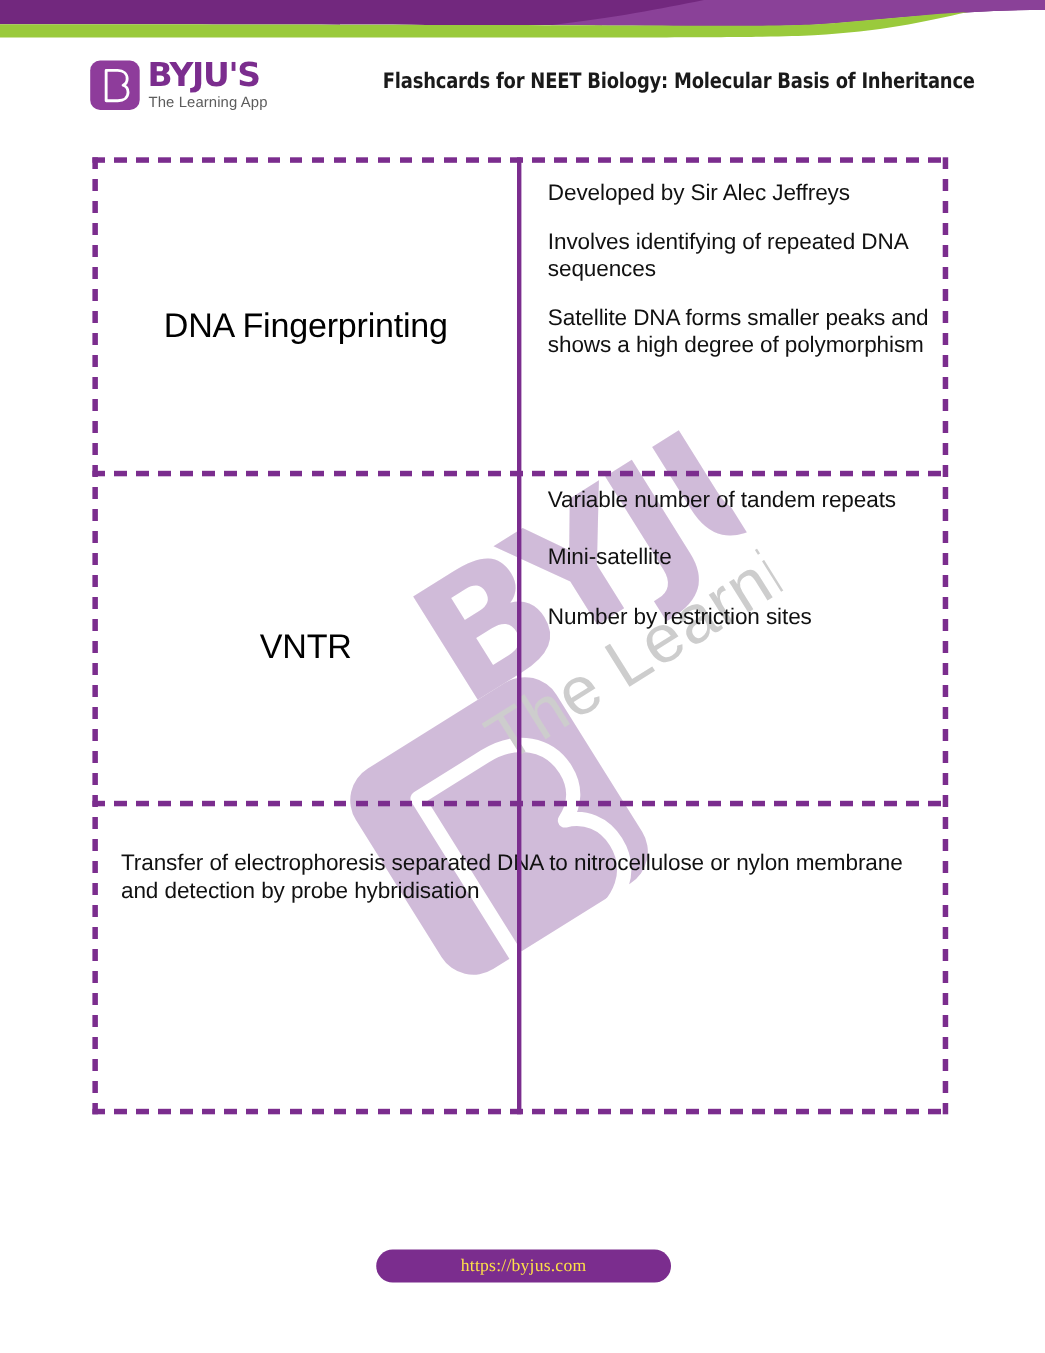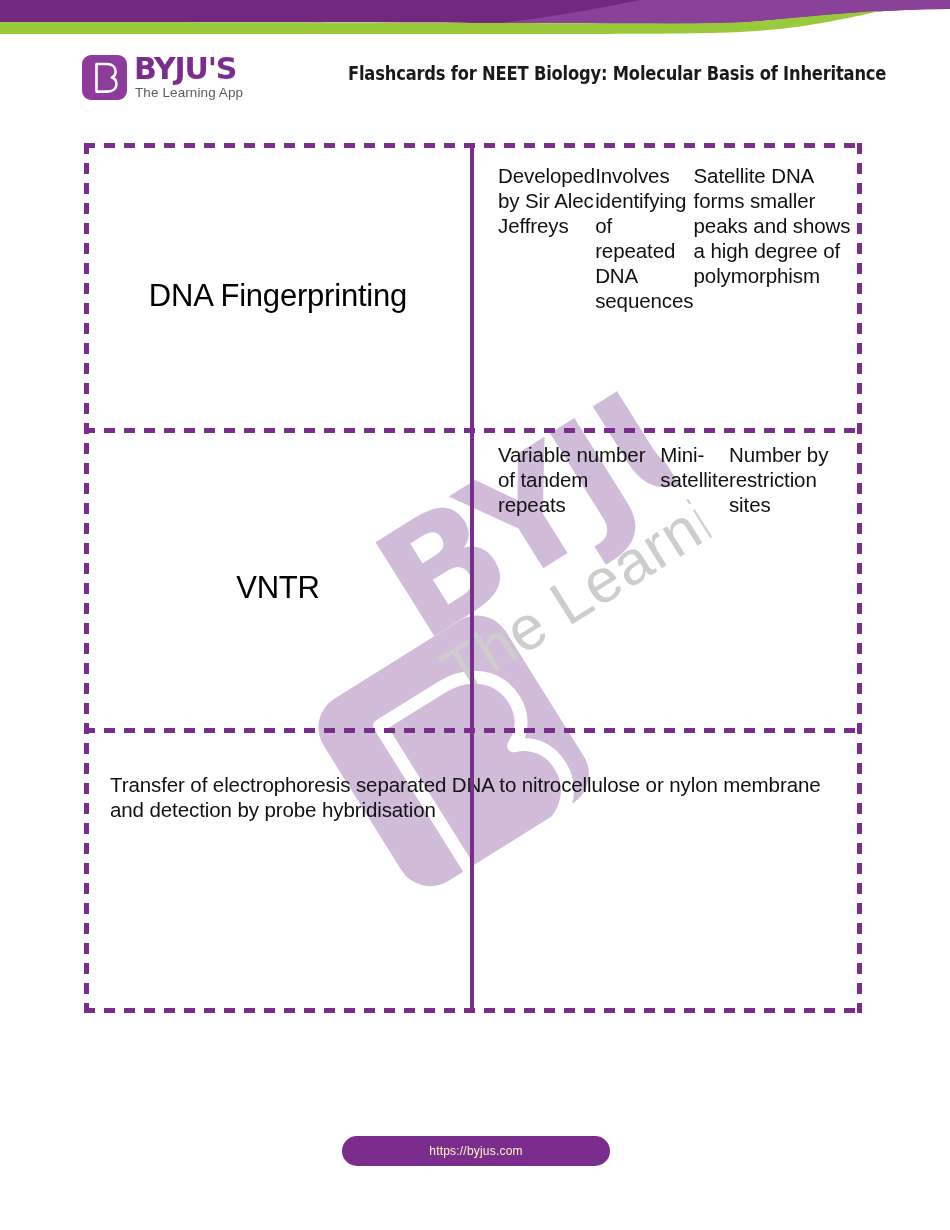--- a/index.html
+++ b/index.html
@@ -133,21 +133,21 @@
     line-height: 1.15;
     letter-spacing: -0.2px;
     margin-top: 20px;
   }
 
   .def-cell {
     flex: 1 1 auto;
     box-sizing: border-box;
     padding: 14px 10px 10px 26px;
     display: flex;
-    flex-direction: row;
+    flex-direction: column;
     justify-content: center;
     position: relative;
     z-index: 2;
   }
   .def-cell.top-align { justify-content: flex-start; padding-top: 20px; }
   .def-item {
     font-family: "Liberation Sans", sans-serif;
     font-size: 20.5px;
     color: #111111;
     line-height: 1.22;
@@ -190,23 +190,23 @@
     width: 268px;
     height: 30px;
     background: #7B2D8E;
     border-radius: 16px;
     display: flex;
     align-items: center;
     justify-content: center;
     z-index: 5;
   }
   #footer-url .url-text {
-    font-family: Liberation Sans, sans-serif;
-    font-size: 12px;
-    color: #fef9c3;
+    font-family: Liberation Serif, serif;
+    font-size: 16px;
+    color: #fde047;
     letter-spacing: 0.2px;
   }
 </style>
 </head>
 <body>
 
 <div id="header-banner">
   <svg width="950" height="40" viewBox="0 0 950 40" xmlns="http://www.w3.org/2000/svg">
     <path d="M0,0 L950,0 L950,9 C880,9 820,16 760,21 C700,26 640,22 0,22 Z" fill="#72287E"></path>
     <path d="M640,0 L950,0 L950,9 C880,9 820,16 760,21 C716,25 672,24 500,23 C560,16 600,8 640,0 Z" fill="#8A4198"></path>

